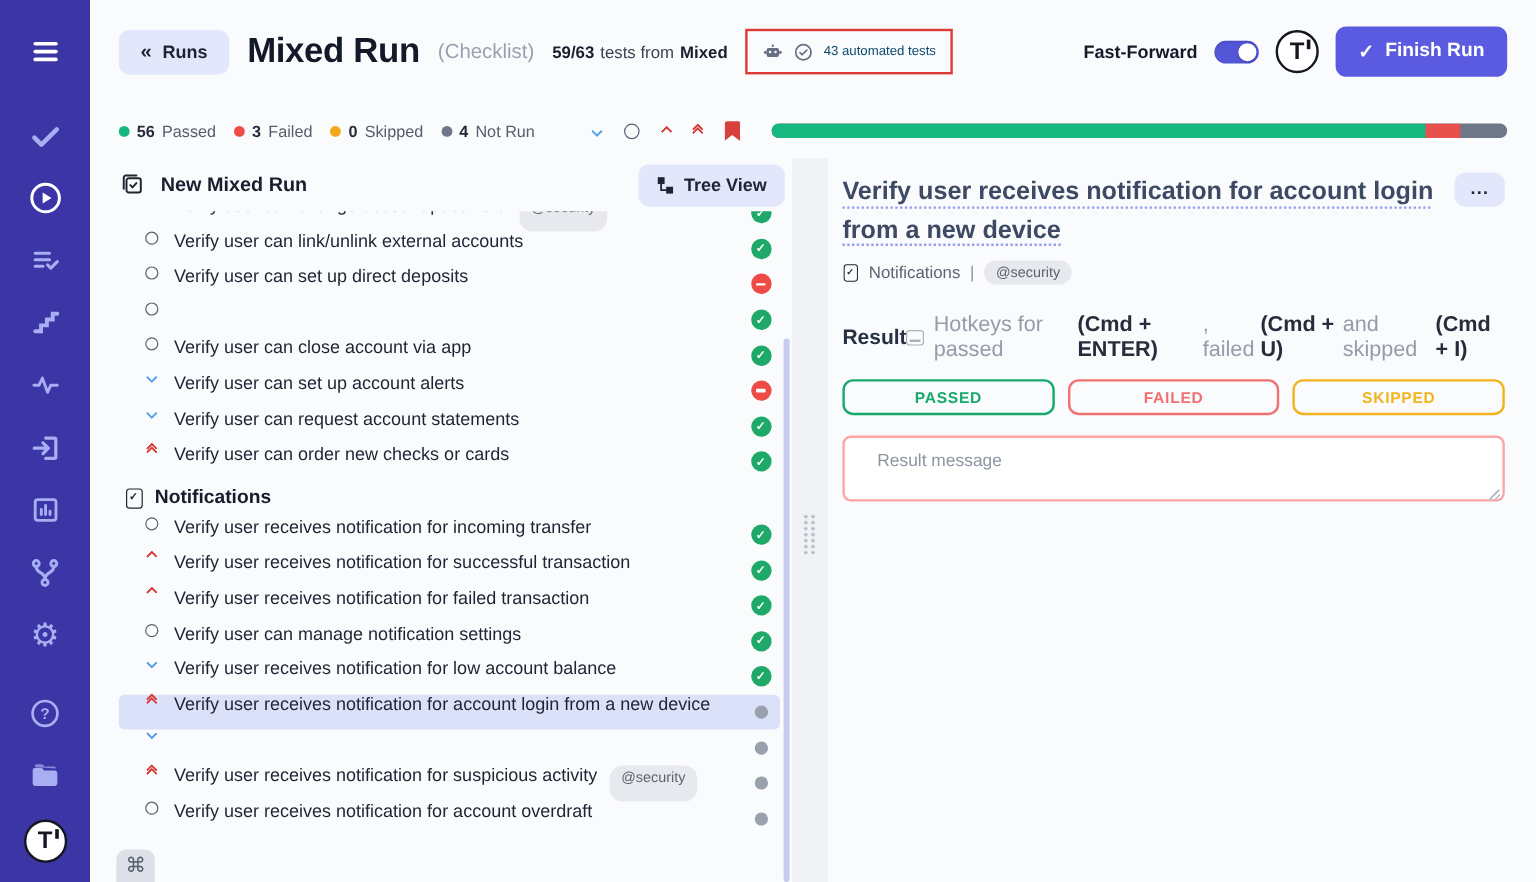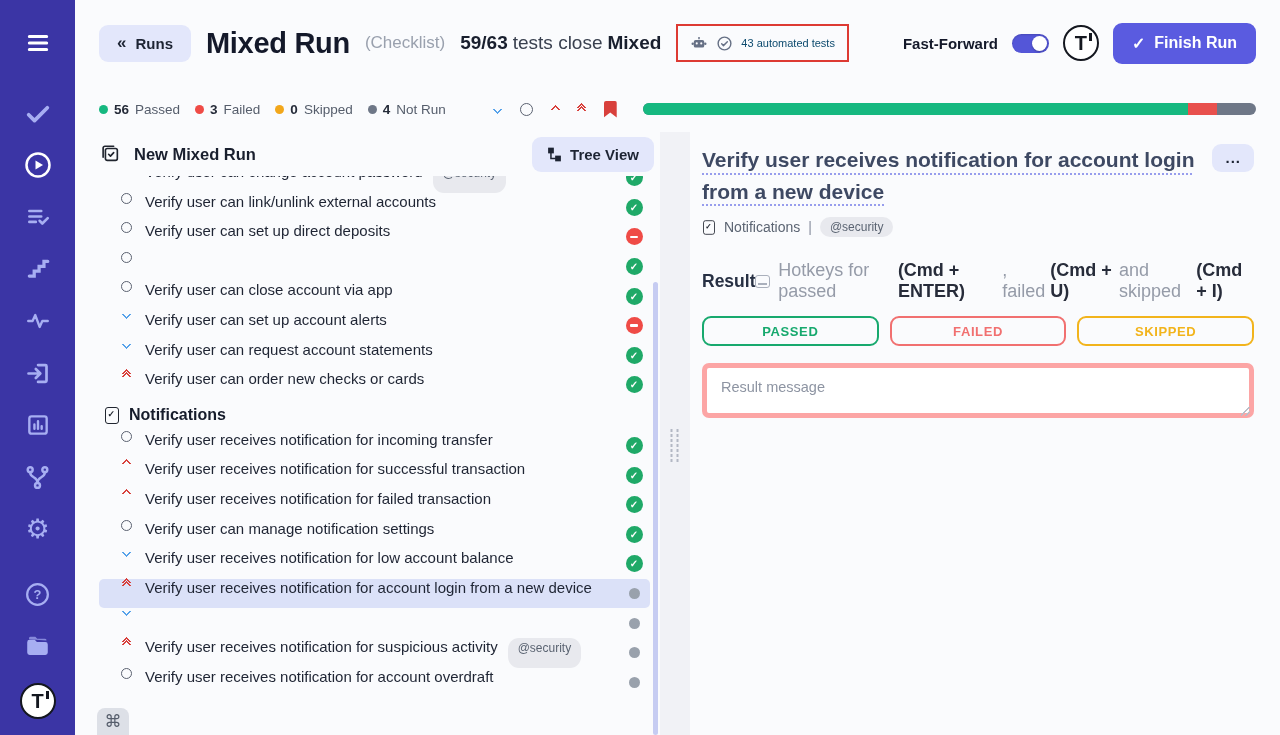--- a/index.html
+++ b/index.html
@@ -22,21 +22,21 @@
   
   .main { flex:1; display:flex; flex-direction:column; min-width:0; }
 
   
   .topbar { height:86px; display:flex; align-items:center; padding:0 24px; gap:15px; flex-shrink:0; }
   .btn-light { background:#e3e7fb; color:#1d2433; border:none; border-radius:9px; font-weight:700; font-family:inherit; cursor:pointer; }
   .runs-btn { padding:10px 18px; font-size:15px; display:flex; gap:9px; align-items:center; }
   .runs-back { font-size:17px; line-height:0.8; font-weight:800; }
   .run-title { font-size:29px; font-weight:800; color:#14192a; letter-spacing:-0.3px; }
   .run-type { font-size:17px; font-weight:400; color:#9aa1ae; }
-  .run-count { font-size:19px; color:#39404f; display:flex; gap:5px; align-items:baseline; }
+  .run-count { font-size:14px; color:#39404f; display:flex; gap:5px; align-items:baseline; }
   .run-count b { color:#191f2e; }
   .auto-badge { display:flex; align-items:center; gap:8px; border:2px solid #dd3a33; padding:8px 12px; color:#0c4a6e; font-size:11px; }
   .topbar-right { margin-left:auto; display:flex; align-items:center; gap:14px; }
   .ff-label { font-weight:700; font-size:15px; color:#14192a; }
   .toggle { width:37px; height:19px; border-radius:10px; background:#5456d8; position:relative; cursor:pointer; box-shadow:inset 0 1px 2px rgba(0,0,0,.15); }
   .toggle .knob { position:absolute; right:2px; top:2px; width:15px; height:15px; border-radius:50%; background:#fff; box-shadow:0 1px 2px rgba(0,0,0,.25); }
   .finish-btn { background:#5a5be0; color:#fff; border:none; border-radius:9px; padding:11px 19px; font-size:16px; font-weight:700; font-family:inherit; display:flex; align-items:center; gap:9px; cursor:pointer; }
 
   
   .statsbar { height:46px; display:flex; align-items:center; padding:0 24px; flex-shrink:0; }
@@ -104,22 +104,22 @@
   .kbd-ic { width:19px; height:13px; border:1.6px solid #aab0bc; border-radius:3px; position:relative; margin-right:3px; }
   .kbd-ic::after { content:""; position:absolute; left:2px; right:2px; bottom:2px; height:1.6px; background:#aab0bc; }
 
   .verdict-row { margin-top:14px; display:flex; gap:11px; }
   .verdict-btn { flex:1; height:30px; border-radius:9px; background:transparent; font-family:inherit; font-weight:700; font-size:13px; letter-spacing:.6px; cursor:pointer; }
   .v-passed { border:2px solid #17a96e; color:#17a96e; }
   .v-failed { border:2px solid #f17070; color:#f17070; }
   .v-skipped { border:2px solid #f2b41c; color:#f2b41c; }
 
   .msg-wrap { margin-top:17px; position:relative; }
-  .msg-input { width:100%; height:55px; border:5px solid #fca5a5; border-radius:7px; background:#fff; resize:none;
-    padding:11px 14px; font-family:inherit; font-size:14.5px; color:#2a3142; outline:none; }
+  .msg-input { width:100%; height:55px; border:2px solid #fca5a5; border-radius:7px; background:#fff; resize:none;
+    padding:11px 27px; font-family:inherit; font-size:14.5px; color:#2a3142; outline:none; }
   .msg-input::placeholder { color:#8d94a2; }
   .resize-handle { position:absolute; right:4px; bottom:6px; width:9px; height:9px;
     background:linear-gradient(135deg, transparent 42%, #b9bec9 42%, #b9bec9 52%, transparent 52%, transparent 68%, #b9bec9 68%, #b9bec9 78%, transparent 78%); }
 </style>
 </head>
 <body>
 
 <div class="app">
 
   <nav class="sidebar">
@@ -201,21 +201,21 @@
 
     <header class="topbar">
       <button class="btn-light runs-btn">
         <span class="runs-back">«</span>
         <span>Runs</span>
       </button>
       <h1 class="run-title">Mixed Run</h1>
       <span class="run-type">(Checklist)</span>
       <span class="run-count">
         <b>59/63</b>
-        <span>tests close</span>
+        <span>tests from</span>
         <b>Mixed</b>
       </span>
       <span class="auto-badge">
         <span style="display:flex">
           <svg width="18" height="18" viewBox="0 0 24 24" fill="#667085">
               <path d="M11 4h2v3h-2z"></path>
               <rect x="5" y="8" width="14" height="10" rx="2.5"></rect>
               <circle cx="3.6" cy="13" r="1.6"></circle>
               <circle cx="20.4" cy="13" r="1.6"></circle>
               <circle cx="9" cy="12.5" r="1.4" fill="#fbfbfd"></circle>

